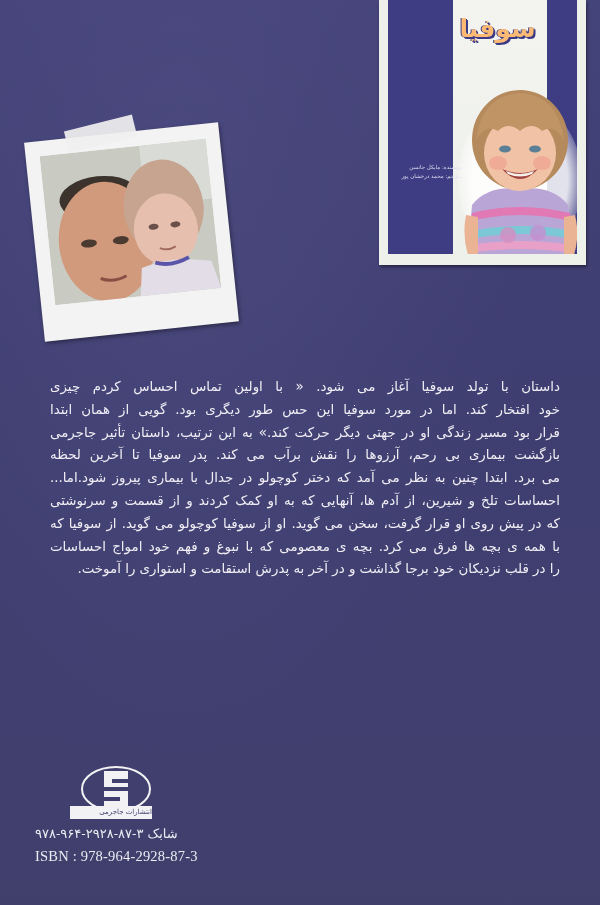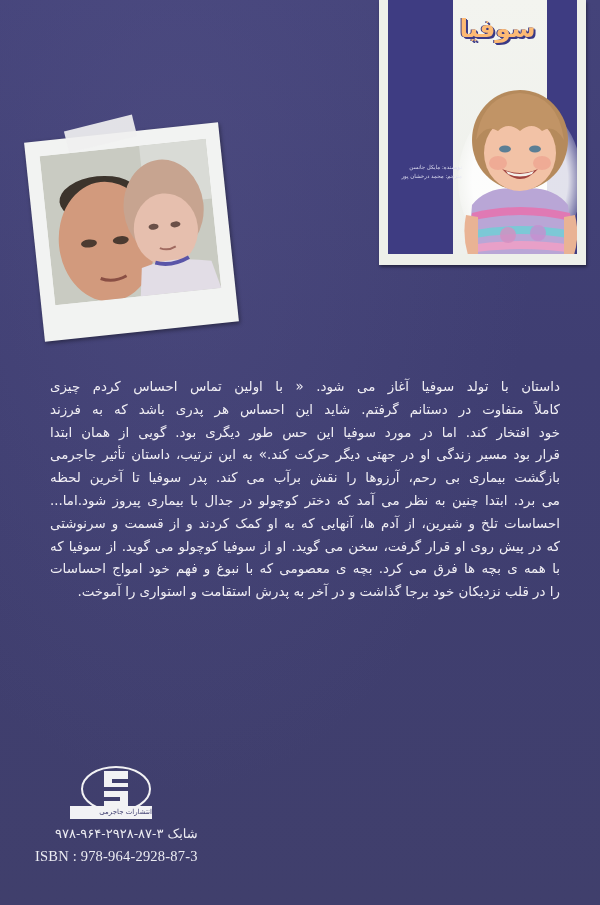--- a/index.html
+++ b/index.html
@@ -161,21 +161,20 @@
 
     .shabak {
       position: absolute;
       left: 35px;
       top: 826px;
       color: #ececf2;
       font-family: "DejaVu Serif", serif;
       font-size: 13px;
       direction: rtl;
       white-space: nowrap;
-      margin-left: 20px;
     }
     .isbn {
       position: absolute;
       left: 35px;
       top: 848px;
       color: #ececf2;
       font-family: "Liberation Serif", serif;
       font-size: 14.5px;
       white-space: nowrap;
       letter-spacing: 0.2px;
@@ -247,21 +246,20 @@
       <ellipse cx="106" cy="82" rx="5" ry="3" fill="#6a5048"></ellipse>
       <ellipse cx="128" cy="82" rx="5" ry="3" fill="#6a5048"></ellipse>
       <path d="M110 104 Q118 108 126 104" stroke="#a06a60" stroke-width="2" fill="none"></path>
       <path d="M90 122 Q118 112 160 122 L167 150 L86 150 Z" fill="#e2dde6"></path>
       <path d="M104 118 Q120 124 138 116" stroke="#5a55a8" stroke-width="4" fill="none"></path>
     </svg>
   </div>
 
   <div class="synopsis">
     <span class="synopsis-line">داستان با تولد سوفیا آغاز می شود. « با اولین تماس احساس کردم چیزی</span>
-    <span class="synopsis-line">کاملاً متفاوت در دستانم گرفتم. شاید این احساس هر پدری باشد که به فرزند</span>
     <span class="synopsis-line">خود افتخار کند. اما در مورد سوفیا این حس طور دیگری بود. گویی از همان ابتدا</span>
     <span class="synopsis-line">قرار بود مسیر زندگی او در جهتی دیگر حرکت کند.» به این ترتیب، داستان تأثیر جاجرمی</span>
     <span class="synopsis-line">بازگشت بیماری بی رحم، آرزوها را نقش برآب می کند. پدر سوفیا تا آخرین لحظه</span>
     <span class="synopsis-line">می برد. ابتدا چنین به نظر می آمد که دختر کوچولو در جدال با بیماری پیروز شود.اما...</span>
     <span class="synopsis-line">احساسات تلخ و شیرین، از آدم ها، آنهایی که به او کمک کردند و از قسمت و سرنوشتی</span>
     <span class="synopsis-line">که در پیش روی او قرار گرفت، سخن می گوید. او از سوفیا کوچولو می گوید. از سوفیا که</span>
     <span class="synopsis-line">با همه ی بچه ها فرق می کرد. بچه ی معصومی که با نبوغ و فهم خود امواج احساسات</span>
     <span class="synopsis-line last">را در قلب نزدیکان خود برجا گذاشت و در آخر به پدرش استقامت و استواری را آموخت.</span>
   </div>
 

